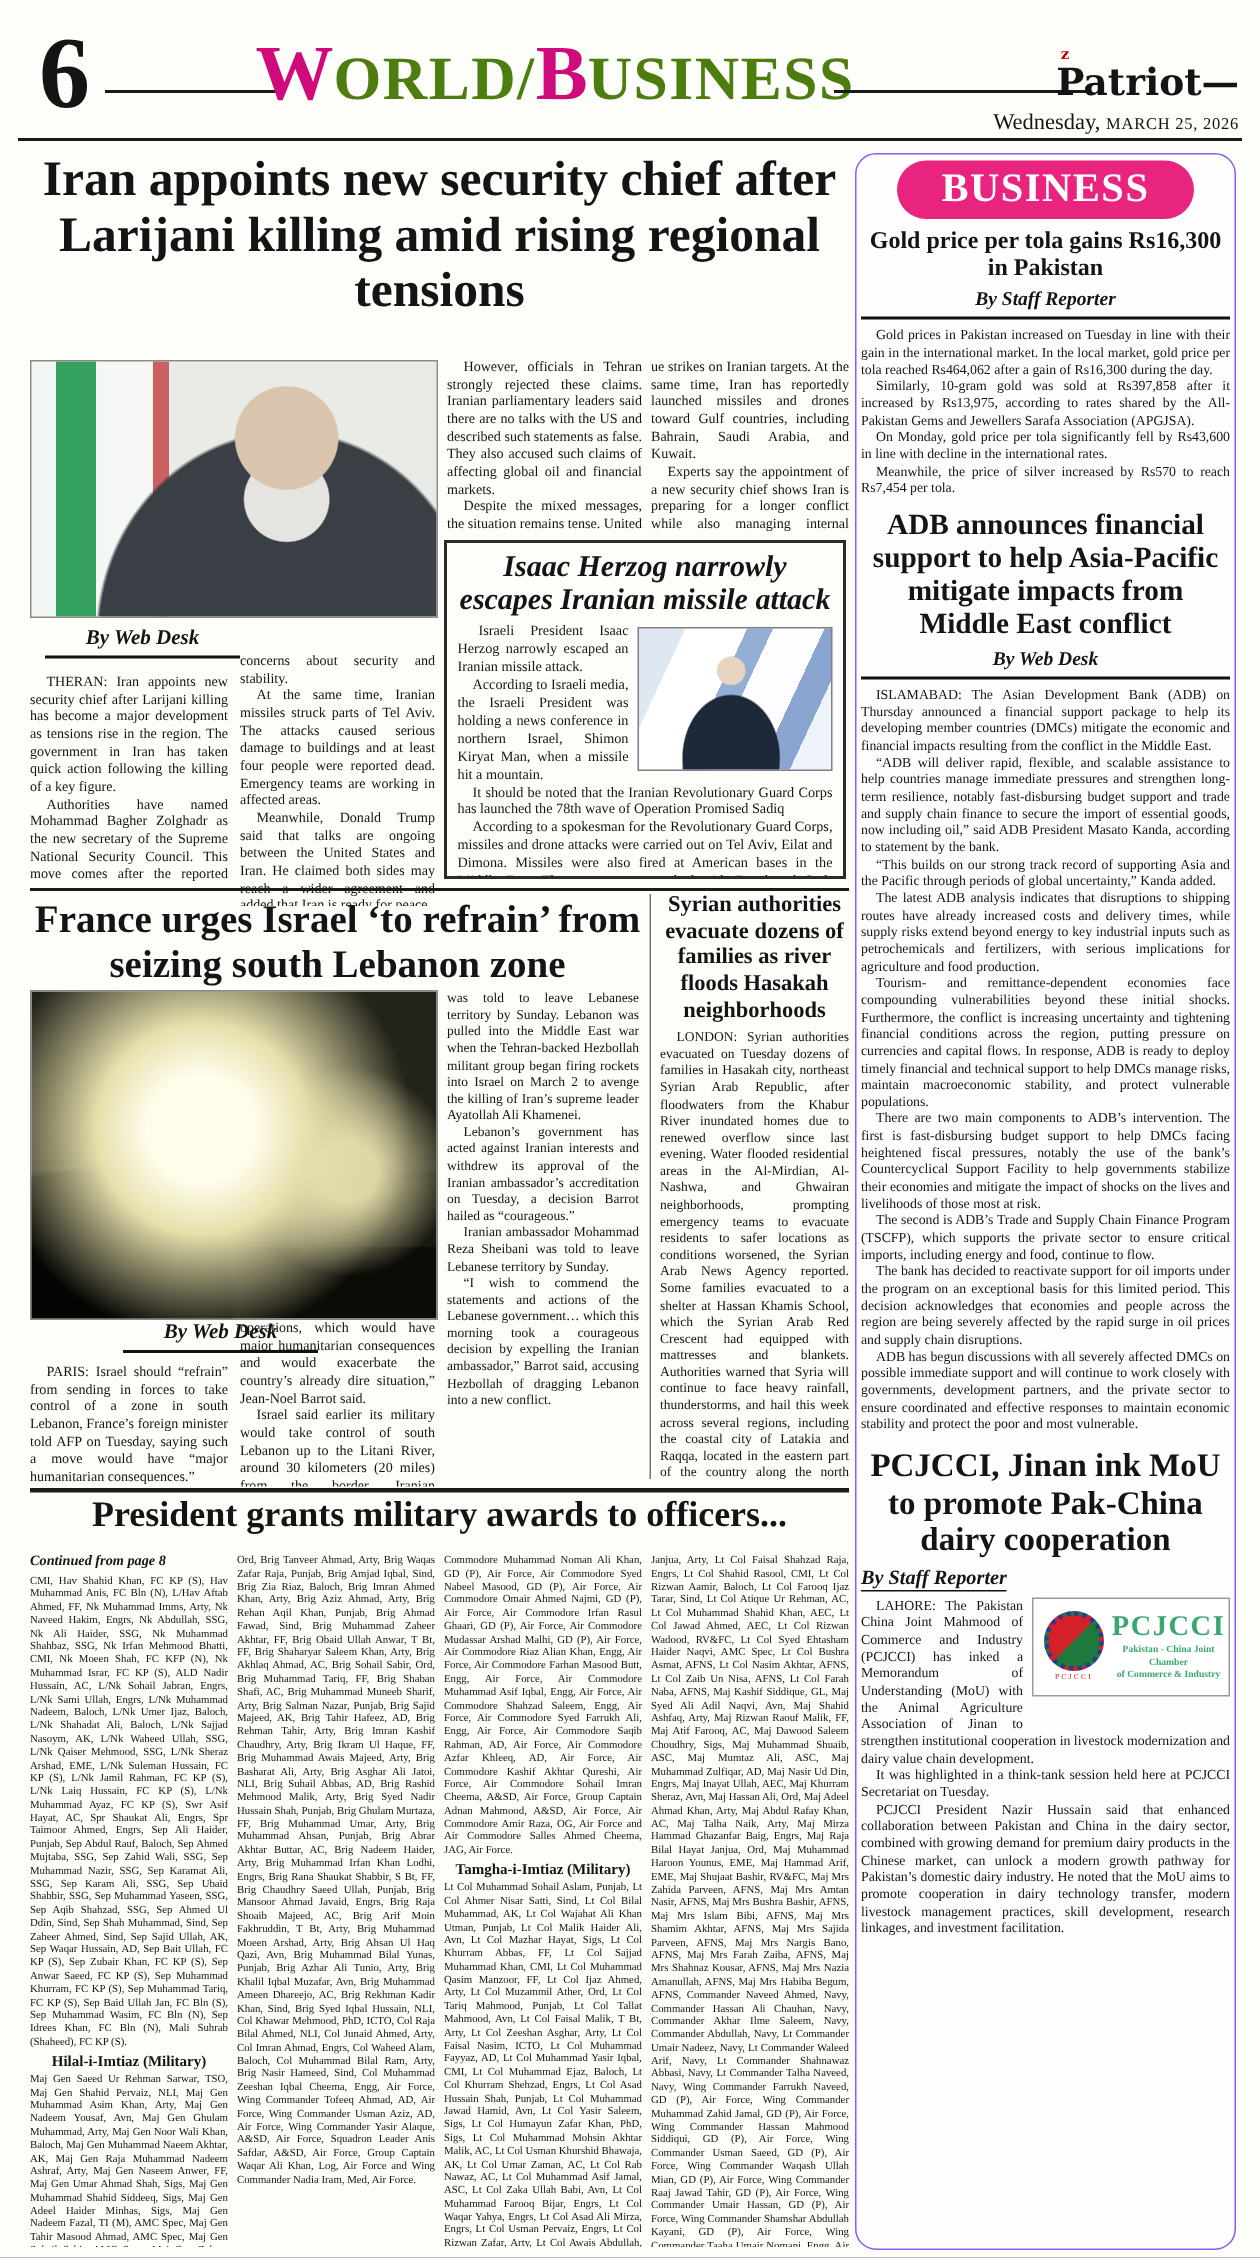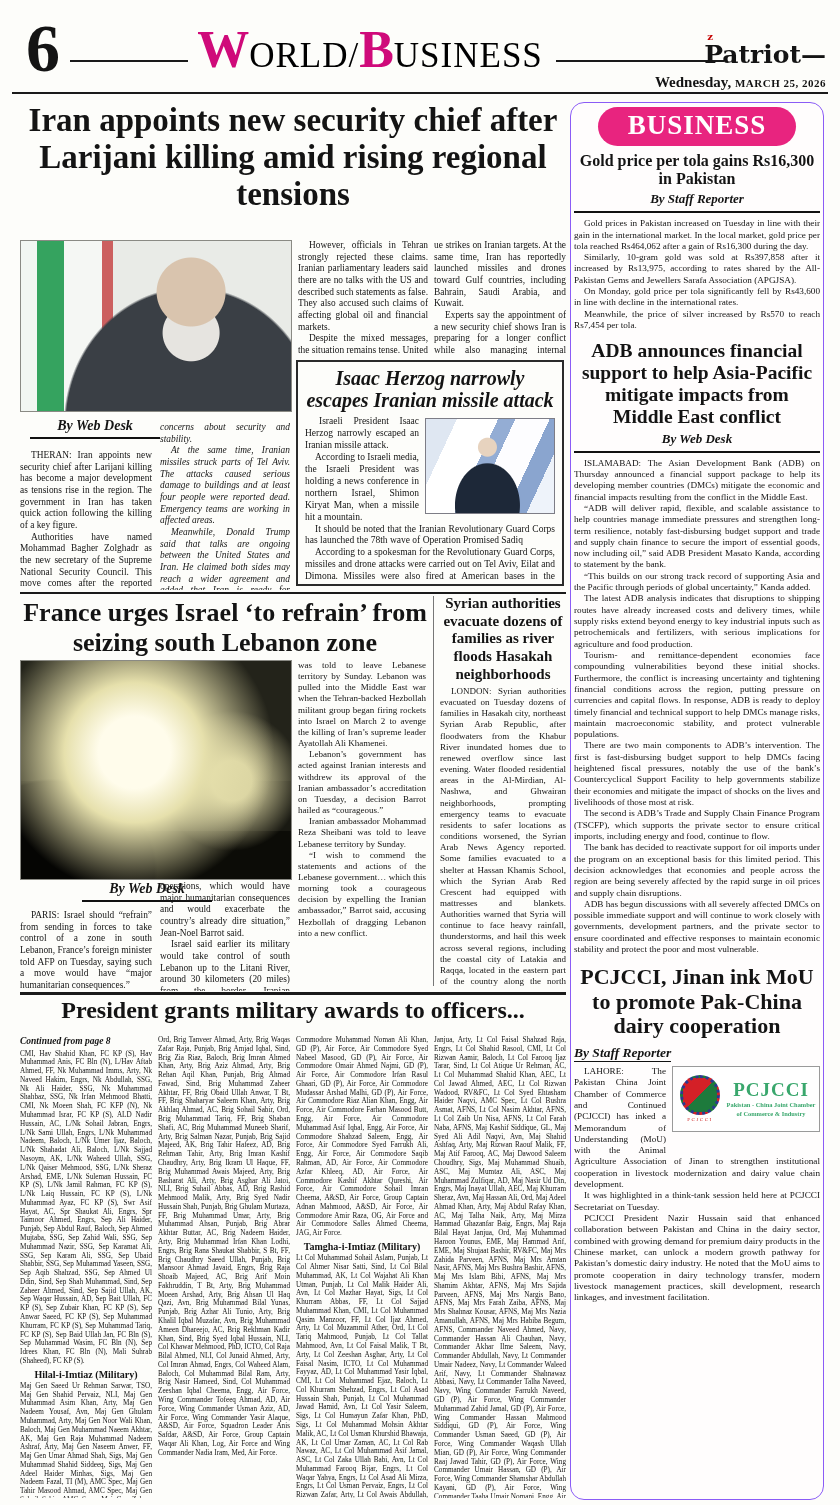--- a/index.html
+++ b/index.html
@@ -6,44 +6,44 @@
   .page{position:relative;width:840px;height:1505px;background:#fdfdfa;margin:0 auto;
         font-family:"Liberation Serif",serif;color:#141414;overflow:hidden;}
   
   .pageno{position:absolute;left:26px;top:14px;font-size:68px;font-weight:bold;line-height:1;}
   .hrule{position:absolute;background:#1a1a1a;height:2px;}
   #hr-left{left:70px;top:60px;width:118px;}
   #hr-right{left:556px;top:60px;width:168px;}
   #hr-head{left:12px;top:92px;width:816px;height:2px;}
   .section-title{position:absolute;left:160px;top:24px;width:420px;text-align:center;white-space:nowrap;}
   .section-title .big{font-size:52px;font-weight:bold;color:#cf0a7a;line-height:1;}
-  .section-title .small{font-size:35px;font-weight:normal;color:#000000;letter-spacing:1px;}
+  .section-title .small{font-size:41px;font-weight:bold;color:#4d7c0f;letter-spacing:1px;}
   .masthead{position:absolute;right:14px;top:40px;font-family:"DejaVu Serif",serif;
             font-size:25px;font-weight:bold;}
   .masthead .mark{position:absolute;top:-9px;left:3px;color:#c40000;font-size:10px;font-weight:bold;}
-  .dateline{position:absolute;right:14px;top:74px;font-weight:bold;font-size:15px;}
+  .dateline{position:absolute;right:14px;top:74px;font-weight:normal;font-size:15px;}
   .dateline .caps{font-size:11px;letter-spacing:.5px;}
   
   .leftwrap{position:absolute;left:20px;top:98px;width:546px;height:1402px;}
   .hl{font-weight:bold;text-align:center;}
   #iran-head{position:absolute;left:0;top:4px;width:546px;font-size:33px;line-height:1.12;}
   .photo{position:absolute;border:1px solid #8a8a84;}
   #iran-photo{left:0;top:142px;width:270px;height:170px;background:
      radial-gradient(circle at 63% 30%,#d9c4ae 0 34px,rgba(0,0,0,0) 35px),
      radial-gradient(circle at 63% 54%,#e6e4e0 0 28px,rgba(0,0,0,0) 29px),
      radial-gradient(ellipse at 63% 108%,#3a3f45 0 52%,rgba(0,0,0,0) 53%),
      linear-gradient(90deg,#f2f6f2 0 6%,#35a35f 6% 16%,#f5f7f4 16% 30%,#cc5f5f 30% 34%,#e9ebe7 34% 100%);}
   .byline{font-size:14px;font-weight:bold;font-style:italic;text-align:center;
           border-bottom:2px solid #111;padding-bottom:3px;}
   #iran-byline{position:absolute;left:10px;top:320px;width:130px;}
   .coltxt{position:absolute;font-size:9.4px;line-height:1.24;text-align:justify;overflow:hidden;}
   .coltxt p{margin:0;text-indent:11px;}
   .coltxt.cont p:first-child{text-indent:0;}
   #iran-c1{left:0;top:352px;width:132px;height:138px;}
-  #iran-c2{left:140px;top:324px;width:130px;height:168px;font-style:italic;}
+  #iran-c2{left:140px;top:338px;width:130px;height:168px;}
   #iran-c3{left:278px;top:142px;width:130px;height:114px;}
   #iran-c4{left:414px;top:142px;width:132px;height:114px;}
   
   #herzog{position:absolute;left:276px;top:262px;width:268px;height:226px;border:2px solid #2a2a2a;
           padding:4px 7px;box-sizing:border-box;overflow:hidden;}
   #hz-head{font-size:20px;font-weight:bold;font-style:italic;text-align:center;line-height:1.12;margin:1px 0 4px;}
   #hz-photo{float:right;width:128px;height:94px;margin:2px 0 3px 6px;border:1px solid #7d7d86;background:
      radial-gradient(circle at 48% 30%,#e7d3bf 0 9px,rgba(0,0,0,0) 10px),
      radial-gradient(ellipse at 48% 92%,#1d2838 0 34%,rgba(0,0,0,0) 35%),
      linear-gradient(115deg,#dfe7f2 0 18%,#ffffff 18% 42%,#94add4 42% 52%,#fdfdff 52% 72%,#8aa5cf 72% 84%,#eef3fa 84%);}
@@ -79,21 +79,21 @@
   .bizhead{font-weight:bold;text-align:center;}
   #gold-head{font-size:16px;line-height:1.1;margin:2px 0 4px;font-weight:700;}
   .biz-byline{font-size:13px;font-weight:bold;font-style:italic;text-align:center;
               border-bottom:2px solid #111;padding-bottom:4px;margin:0 0 5px;}
   .bizbody{font-size:9.2px;line-height:1.23;text-align:justify;}
   .bizbody p{margin:0;text-indent:10px;}
   #adb-head{font-size:19.5px;line-height:1.12;margin:9px 0 3px;font-weight:600;}
   #pc-head{font-size:22px;line-height:1.1;margin:10px 0 5px;font-weight:600;}
   #pc-byline{display:inline-block;font-size:13.5px;font-weight:bold;font-style:italic;
              border-bottom:1.5px solid #111;margin-bottom:4px;}
-  #pc-logo{float:right;width:148px;height:66px;border:1px solid #9a9a9a;background:#fff;
+  #pc-logo{float:right;width:132px;height:66px;border:1px solid #9a9a9a;background:#fff;
            margin:0 0 21px 6px;display:flex;align-items:center;padding:2px;box-sizing:border-box;}
   .emb-wrap{width:50px;text-align:center;}
   .emb{width:34px;height:34px;border-radius:50%;border:3px dotted #2b3990;margin:0 auto;
        background:linear-gradient(135deg,#d42027 50%,#1d7a3c 50%);}
   .emb-cap{font-size:5px;color:#c22;letter-spacing:1.5px;margin-top:2px;}
   .pc-right{flex:1;text-align:center;}
   .pc-name{color:#3aa76d;font-size:19px;font-weight:bold;letter-spacing:1px;}
   .pc-sub{font-size:6.4px;color:#3aa76d;line-height:1.35;font-weight:bold;}
 </style>
 </head>
@@ -225,19 +225,19 @@
         <div class="emb"></div>
         <div class="emb-cap">PCJCCI</div>
       </div>
       <div class="pc-right">
         <div class="pc-name">PCJCCI</div>
         <div class="pc-sub">Pakistan - China Joint Chamber</div>
         <div class="pc-sub">of Commerce &amp; Industry</div>
       </div>
     </div>
     <div class="bizbody">
-        <p>LAHORE: The Pakistan China Joint Chamber of Commerce and Continued (PCJCCI) has inked a Memorandum of Understanding (MoU) with the Animal Agriculture Association of Jinan to strengthen institutional cooperation in livestock modernization and dairy value chain development.</p>
+        <p>LAHORE: The Pakistan China Joint Mahmood of Commerce and Industry (PCJCCI) has inked a Memorandum of Understanding (MoU) with the Animal Agriculture Association of Jinan to strengthen institutional cooperation in livestock modernization and dairy value chain development.</p>
         <p>It was highlighted in a think-tank session held here at PCJCCI Secretariat on Tuesday.</p>
         <p>PCJCCI President Nazir Hussain said that enhanced collaboration between Pakistan and China in the dairy sector, combined with growing demand for premium dairy products in the Chinese market, can unlock a modern growth pathway for Pakistan’s domestic dairy industry. He noted that the MoU aims to promote cooperation in dairy technology transfer, modern livestock management practices, skill development, research linkages, and investment facilitation.</p>
       </div>
   </div>
 
 </div>
 
 </body></html>

